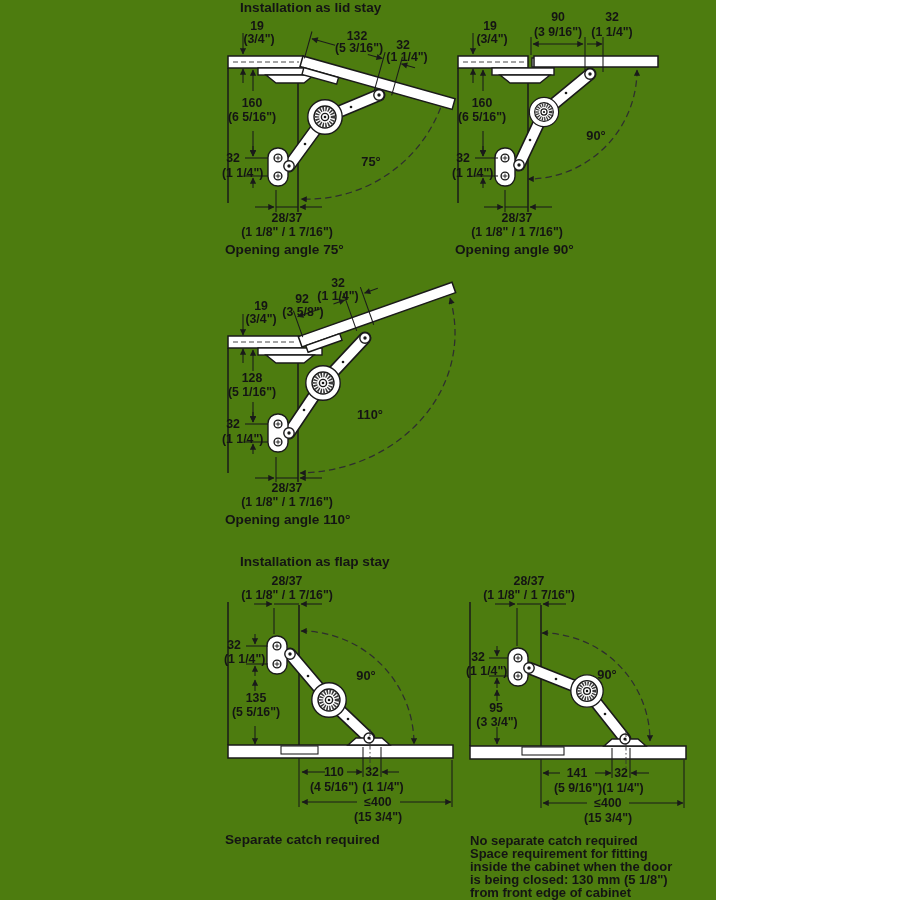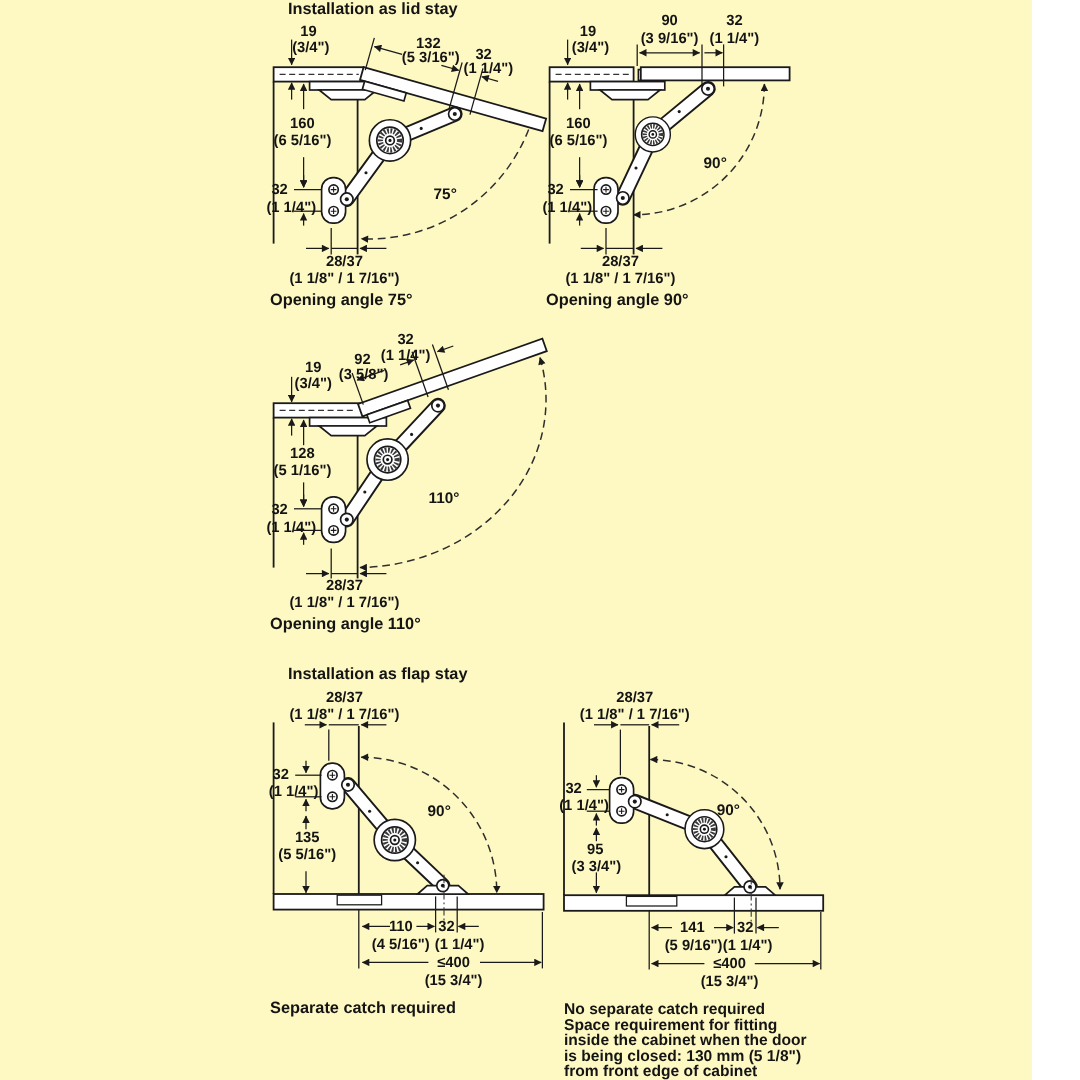--- a/index.html
+++ b/index.html
@@ -1,16 +1,16 @@
 <!DOCTYPE html>
 <html><head>
 <meta charset="utf-8">
 <style>
   html,body{margin:0;padding:0;background:#fff;}
-  #stage{position:relative;width:860px;height:900px;background:#fef9c3;overflow:hidden;}
+  #stage{position:relative;width:716px;height:900px;background:#4d7c0f;overflow:hidden;}
   svg{display:block}
   .dim-t{font:700 12.3px "Liberation Sans",sans-serif;fill:#141414;}
   .ttl{font:700 13.6px "Liberation Sans",sans-serif;fill:#141414;}
   .deg{font:700 12.8px "Liberation Sans",sans-serif;fill:#141414;}
   .note{font:700 13px "Liberation Sans",sans-serif;fill:#141414;}
   .tc{text-anchor:middle;}
   .ln{stroke:#1a1a1a;stroke-width:1.05;fill:none;}
   .st{stroke:#1a1a1a;stroke-width:1.5;fill:none;}
   .panel{fill:#fff;stroke:#1a1a1a;stroke-width:1.5;}
   .part{fill:#fff;stroke:#1a1a1a;stroke-width:1.4;}

